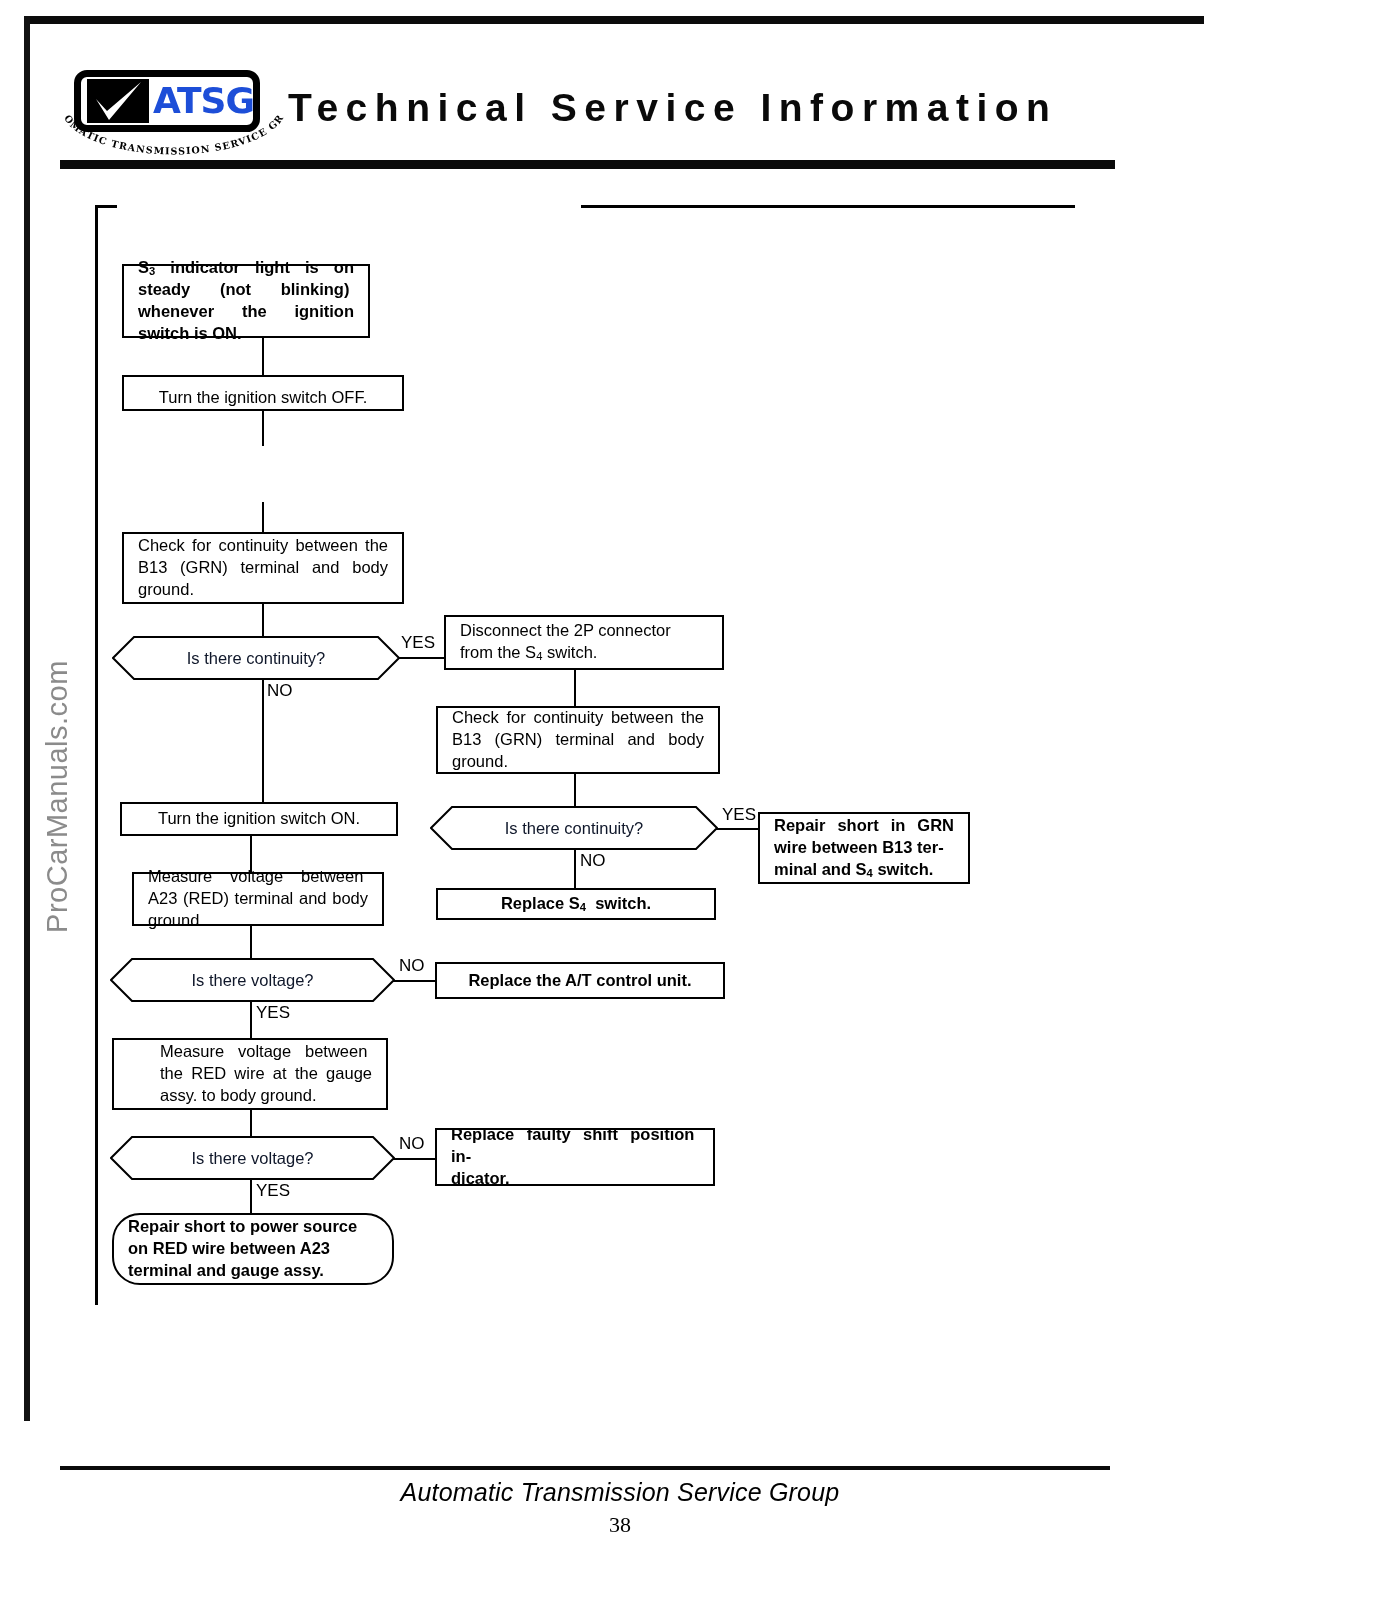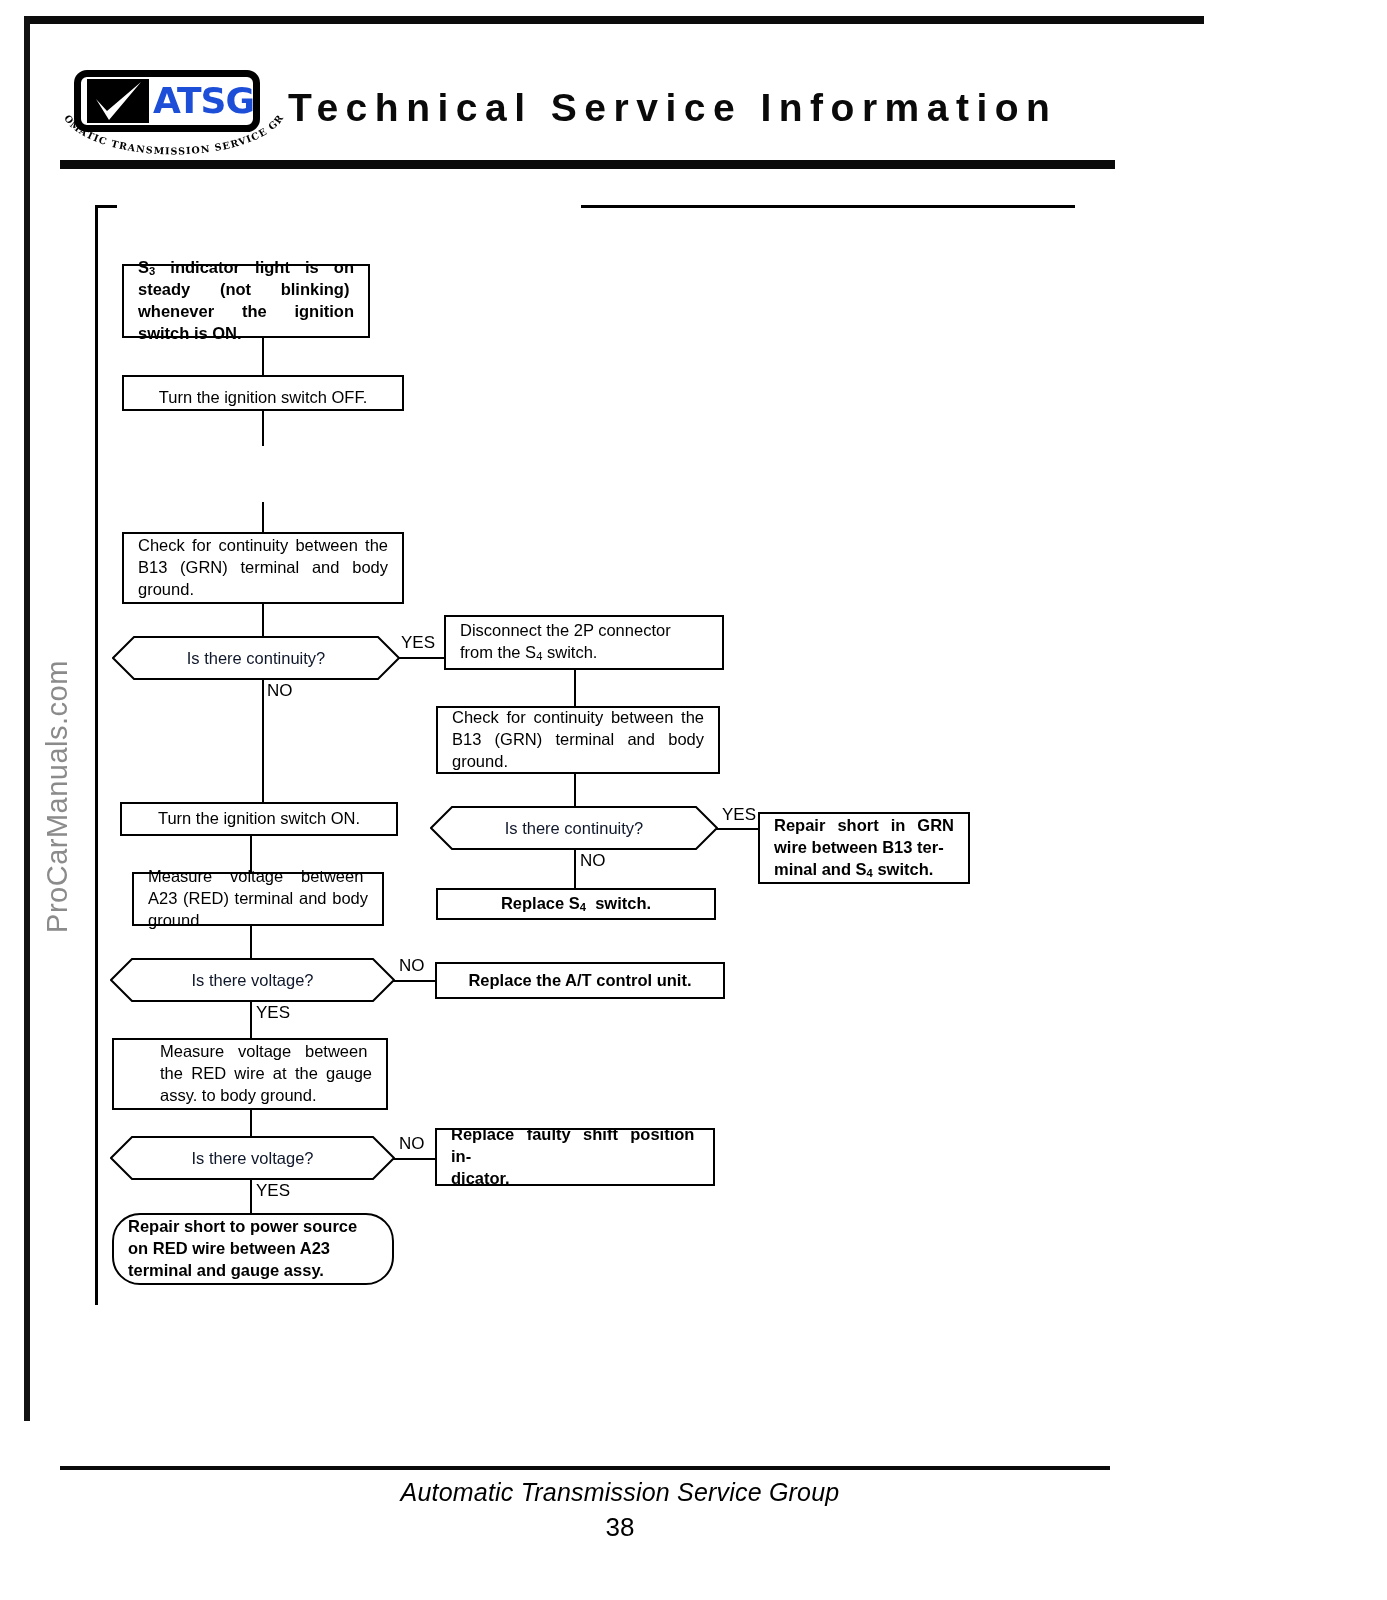--- a/index.html
+++ b/index.html
@@ -166,22 +166,22 @@
     font-style: italic;
     font-size: 25px;
     letter-spacing: 0.2px;
   }
   .footer-page {
     position: absolute;
     left: 0;
     top: 1512px;
     width: 1240px;
     text-align: center;
-    font-family: Liberation Sans, sans-serif;
-    font-size: 26px;
+    font-family: Liberation Serif, serif;
+    font-size: 22px;
   }
 
   
   .watermark {
     position: absolute;
     left: -93px;
     top: 780px;
     width: 300px;
     text-align: center;
     transform: rotate(-90deg);

